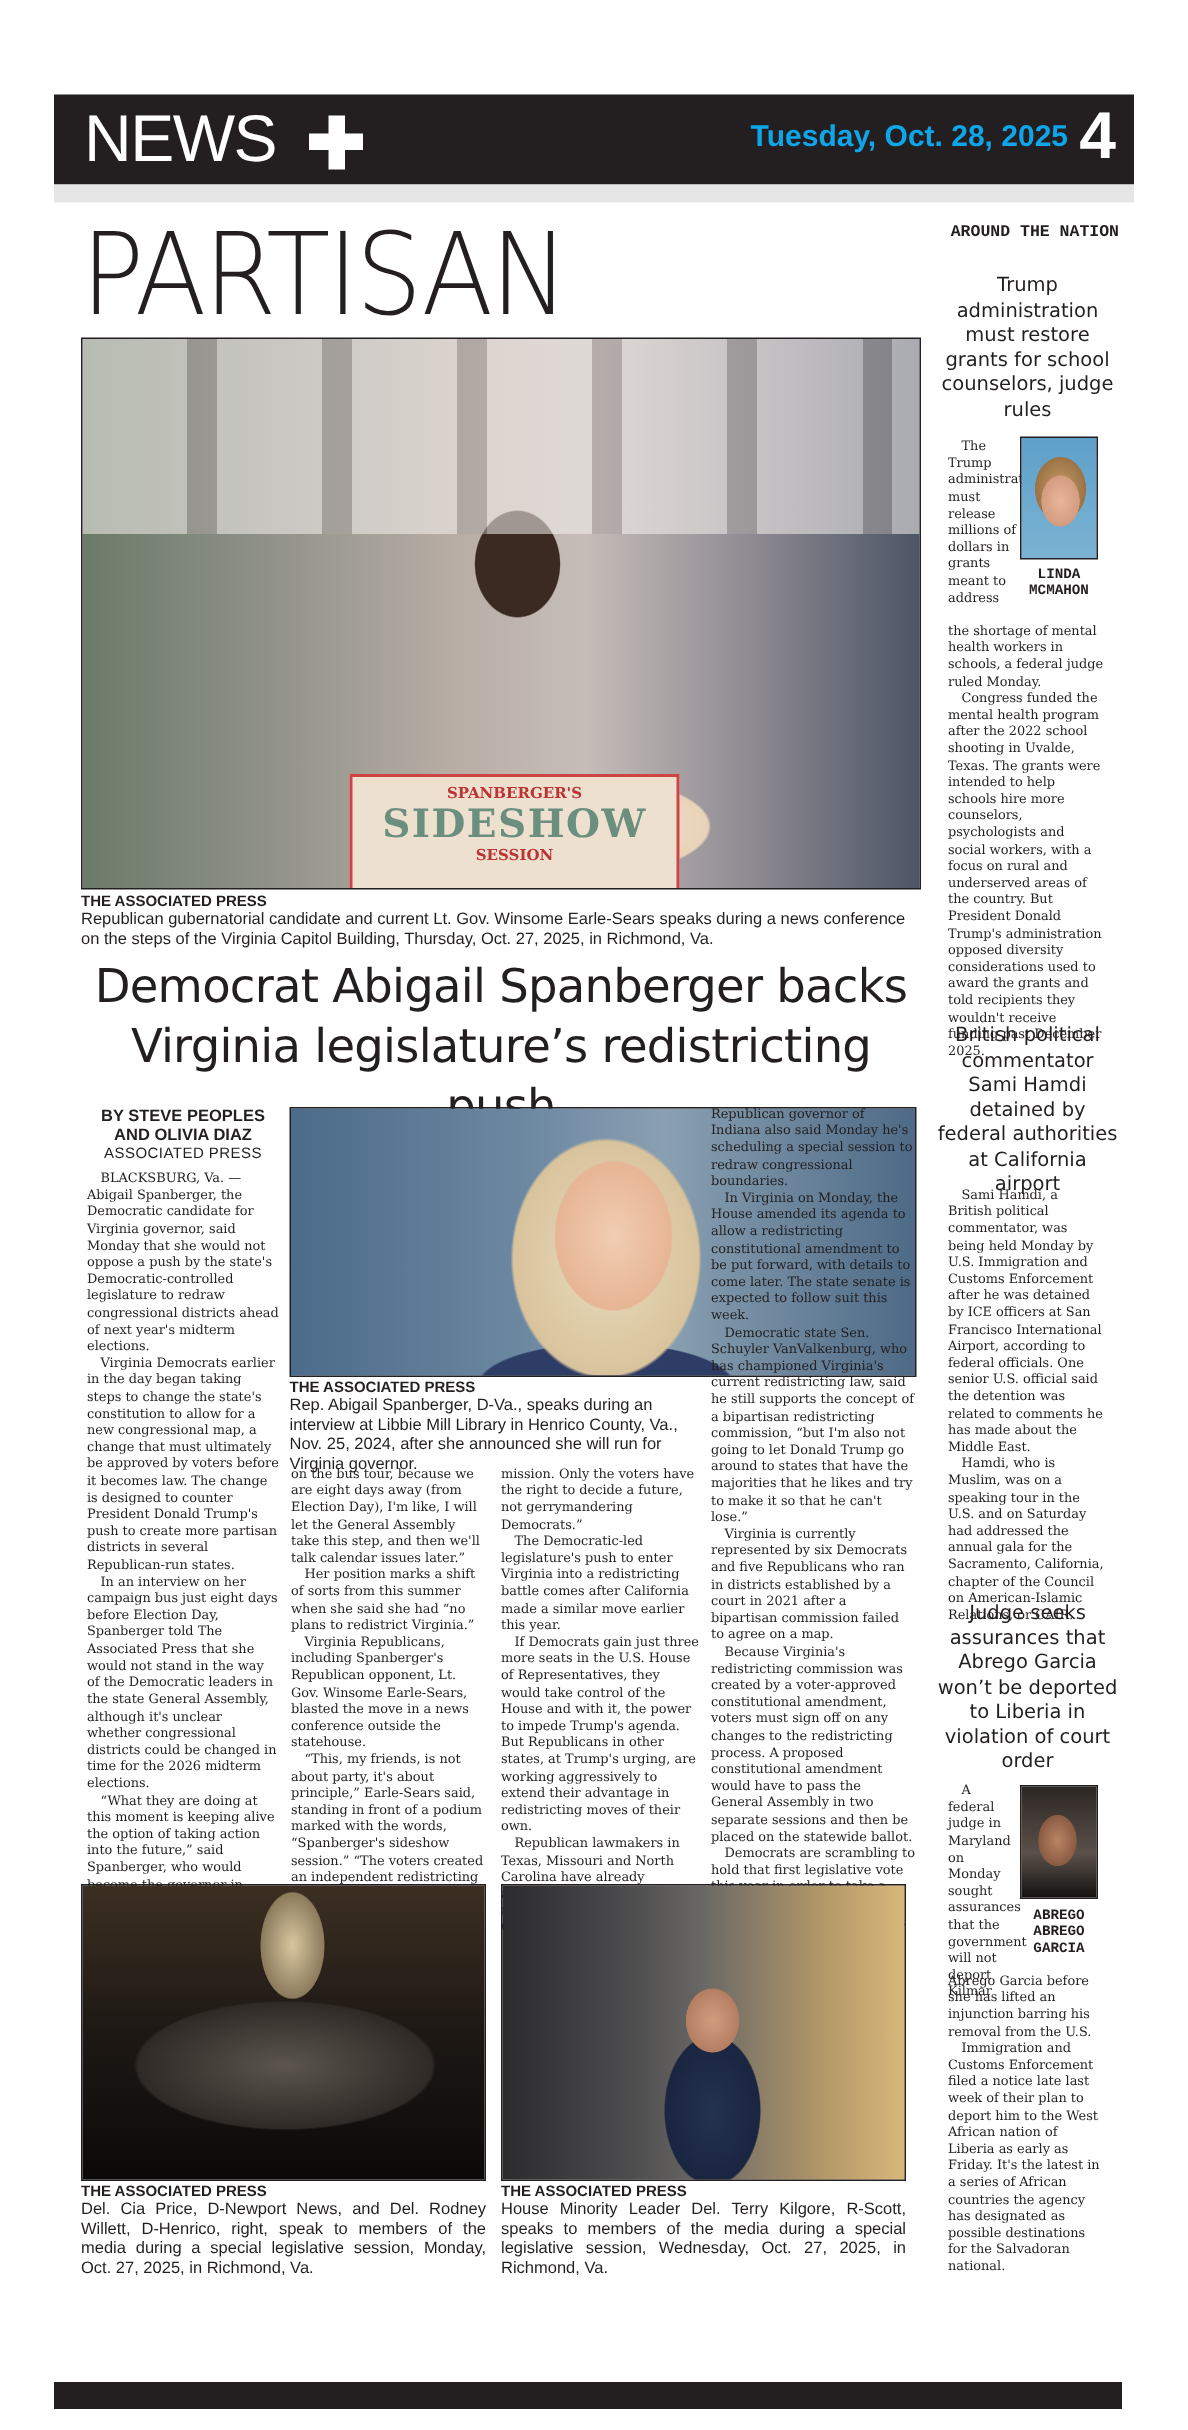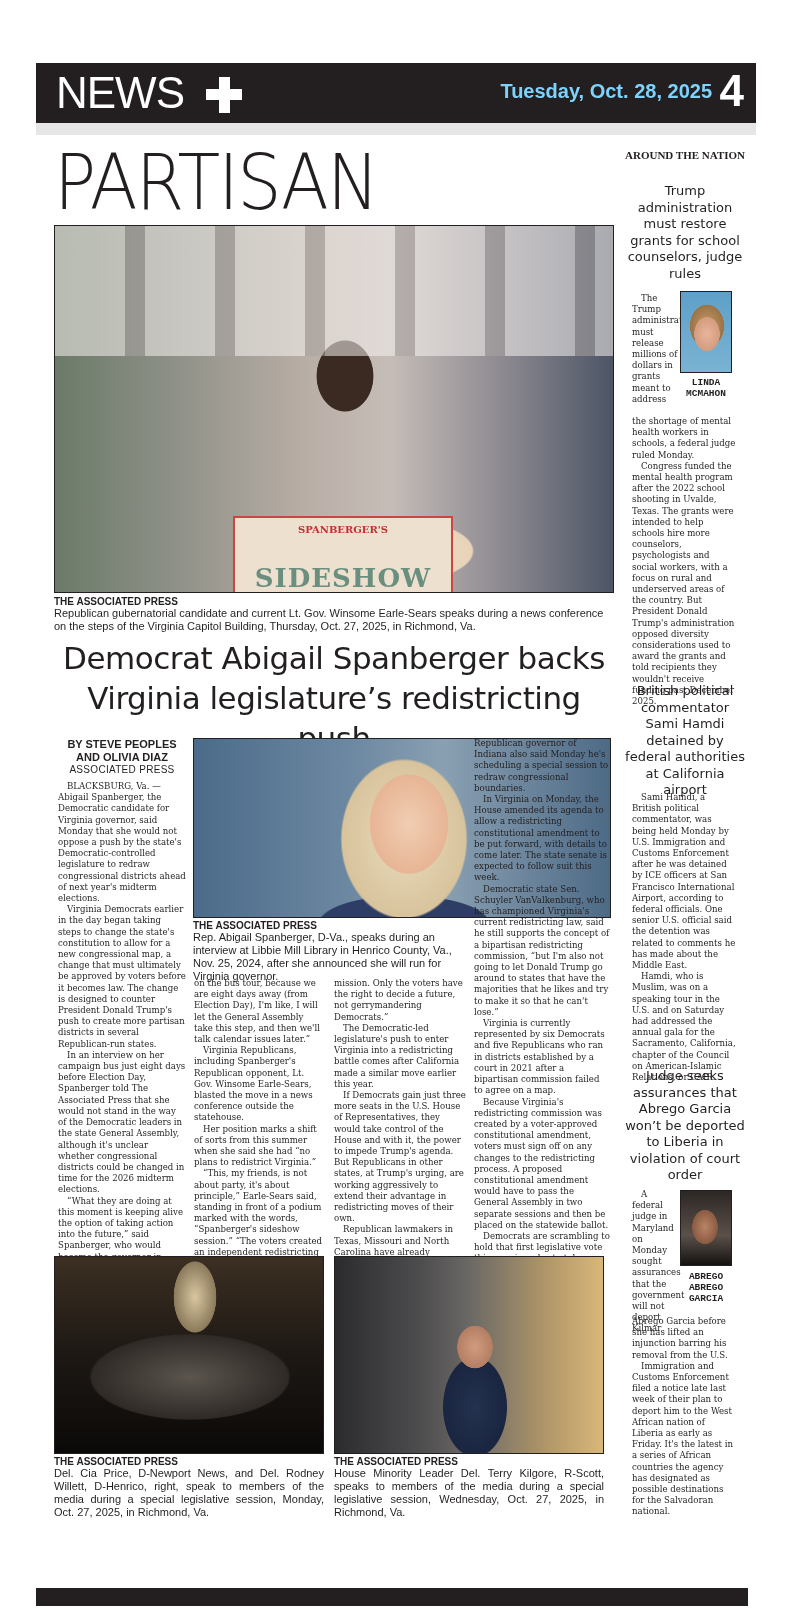--- a/index.html
+++ b/index.html
@@ -5,41 +5,41 @@
   * { box-sizing: border-box; margin: 0; padding: 0; }
   html, body { width: 792px; height: 1620px; background: #ffffff; overflow: hidden; }
   body { position: relative; font-family: "DejaVu Serif", serif; color: #231f20; }
 
   .masthead { position: absolute; left: 36px; top: 63px; width: 720px; height: 60px; background: #231f20; }
   .masthead-strip { position: absolute; left: 36px; top: 123px; width: 720px; height: 12px; background: #e6e6e6; }
   .brand { position: absolute; left: 20px; top: 6px; color: #fff; font-family: "Liberation Sans", sans-serif; font-size: 44px; font-weight: 400; letter-spacing: -1px; line-height: 48px; text-align: center; }
   .brand-plus { position: absolute; left: 170px; top: 14px; width: 36px; height: 36px; }
   .brand-plus::before { content: ""; position: absolute; left: 13px; top: 0; width: 11px; height: 36px; background: #fff; }
   .brand-plus::after { content: ""; position: absolute; left: 0; top: 12px; width: 36px; height: 11px; background: #fff; }
-  .date { position: absolute; right: 44px; top: 16px; color: #7dd3fc; font-family: "Liberation Sans", sans-serif; font-weight: 700; font-size: 20px; line-height: 24px; }
+  .date { position: absolute; right: 44px; top: 16px; color: #0ea5e9; font-family: "Liberation Sans", sans-serif; font-weight: 700; font-size: 20px; line-height: 24px; }
   .pagenum { position: absolute; right: 12px; top: 4px; color: #fff; font-family: "Liberation Sans", sans-serif; font-weight: 700; font-size: 44px; line-height: 48px; }
 
   .section-title { position: absolute; left: 54px; top: 143px; width: 560px; font-family: "DejaVu Sans", sans-serif; font-weight: 200; font-size: 76px; line-height: 80px; letter-spacing: -2px; color: #231f20; transform: scaleX(0.92); transform-origin: left; }
 
   .photo { position: absolute; border: 1px solid #231f20; overflow: hidden; }
   .credit { position: absolute; font-family: "Liberation Sans", sans-serif; font-weight: 700; font-size: 10px; text-align: left; line-height: 12px; }
   .caption { position: absolute; font-family: "Liberation Sans", sans-serif; font-size: 11px; line-height: 13px; color: #231f20; }
 
   .main-photo { left: 54px; top: 225px; width: 560px; height: 368px;
     background:
       radial-gradient(ellipse 120px 150px at 310px 430px, #e13a3a 0%, #c91c27 60%, transparent 62%),
       radial-gradient(ellipse 40px 50px at 290px 150px, #3a2a22 0%, #3a2a22 70%, transparent 72%),
       radial-gradient(ellipse 110px 45px at 340px 325px, #f4e6d4 0%, #e8d3b8 70%, transparent 72%),
       linear-gradient(90deg, #6b7a68 0%, #8c8f86 20%, #b9aea6 45%, #c6bdb8 60%, #8e8a92 80%, #4c5566 100%);
   }
   .main-photo .signs { position: absolute; left: 0; top: 0; width: 100%; height: 130px;
     background: repeating-linear-gradient(90deg, #f5f1ee 0 70px, #a9a3a1 70px 90px); opacity: 0.55; }
   .podium-sign { position: absolute; left: 178px; top: 290px; width: 220px; height: 78px; background: #ede0cf; border: 2px solid #c44; color: #b33; font-family: "DejaVu Serif", serif; font-weight: 700; text-align: center; }
   .podium-sign .l1 { font-size: 10px; margin-top: 6px; }
-  .podium-sign .l2 { font-size: 26px; letter-spacing: 1px; color: #6b8f7f; margin-top: 28px; }
+  .podium-sign .l2 { font-size: 26px; letter-spacing: 1px; color: #6b8f7f; }
   .podium-sign .l3 { font-size: 10px; }
 
   .headline { position: absolute; left: 54px; top: 638px; width: 560px; text-align: center; font-family: "DejaVu Sans", sans-serif; font-weight: 400; font-size: 31px; line-height: 40px; letter-spacing: -0.5px; color: #231f20; }
 
   .byline { position: absolute; left: 58px; top: 738px; width: 128px; text-align: center; font-family: "Liberation Sans", sans-serif; }
   .byline .names { font-weight: 700; font-size: 11px; line-height: 13px; }
   .byline .org { font-size: 10px; line-height: 12px; letter-spacing: 0.3px; }
 
   .col { position: absolute; font-family: "DejaVu Serif", serif; font-size: 8.6px; line-height: 11.2px; color: #231f20; text-align: left; }
   .col p { text-indent: 9px; }
@@ -55,21 +55,21 @@
     background:
       radial-gradient(ellipse 30px 50px at 140px 40px, #d9c6a0 0%, #8b7b5c 70%, transparent 72%),
       radial-gradient(ellipse 140px 60px at 135px 120px, #5b554e 0%, #2f2a26 70%, transparent 72%),
       linear-gradient(180deg, #3c2f22 0%, #1d1814 50%, #0b0908 100%); }
   .bottom-photo2 { left: 334px; top: 1256px; width: 270px; height: 198px;
     background:
       radial-gradient(ellipse 25px 30px at 140px 90px, #d19c7e 0%, #b47e63 70%, transparent 72%),
       radial-gradient(ellipse 45px 70px at 140px 150px, #23324f 0%, #1a2540 70%, transparent 72%),
       linear-gradient(90deg, #2b2b2e 0%, #4b4a4c 30%, #6a6865 50%, #b39869 80%, #d9b77a 100%); }
 
-  .sidebar-kicker { position: absolute; left: 624px; top: 149px; width: 122px; text-align: center; font-family: Liberation Serif, serif; font-weight: 700; font-size: 11px; line-height: 13px; }
+  .sidebar-kicker { position: absolute; left: 624px; top: 149px; width: 122px; text-align: right; font-family: Liberation Mono, monospace; font-weight: 700; font-size: 11px; line-height: 13px; }
   .side-head { position: absolute; width: 122px; text-align: center; font-family: "DejaVu Sans", sans-serif; font-size: 13px; line-height: 16.5px; color: #231f20; }
   .mug { position: absolute; border: 1px solid #231f20; }
   .mug-label { position: absolute; text-align: center; font-family: Liberation Mono, monospace; font-weight: 700; font-size: 9.5px; line-height: 11px; }
   .mcmahon { left: 680px; top: 291px; width: 52px; height: 82px;
     background: radial-gradient(ellipse 18px 24px at 26px 42px, #e8b59a 0%, #d49c7f 70%, transparent 72%),
                 radial-gradient(ellipse 24px 30px at 26px 34px, #c89a66 0%, #9a7346 70%, transparent 72%),
                 linear-gradient(180deg, #5ea0c9 0%, #7ab3d3 100%); }
   .garcia { left: 680px; top: 1190px; width: 52px; height: 76px;
     background: radial-gradient(ellipse 18px 24px at 24px 36px, #b98466 0%, #8a5b42 70%, transparent 72%),
                 linear-gradient(180deg, #2c2724 0%, #5b504a 60%, #141210 100%); }
@@ -113,22 +113,22 @@
   <p>In an interview on her campaign bus just eight days before Election Day, Spanberger told The Associated Press that she would not stand in the way of the Democratic leaders in the state General Assembly, although it's unclear whether congressional districts could be changed in time for the 2026 midterm elections.</p>
   <p>“What they are doing at this moment is keeping alive the option of taking action into the future,” said Spanberger, who would become the governor in January if she wins next week. “While I like to plan for everything, on this one, because I'm</p>
 </div>
 
 <div class="photo spanberger-photo"></div>
 <div class="credit" style="left:193px; top:920px; width:270px;">THE ASSOCIATED PRESS</div>
 <div class="caption" style="left:193px; top:931px; width:270px;">Rep. Abigail Spanberger, D-Va., speaks during an interview at Libbie Mill Library in Henrico County, Va., Nov. 25, 2024, after she announced she will run for Virginia governor.</div>
 
 <div class="col" style="left:194px; top:978px; width:130px;">
   <p style="text-indent:0">on the bus tour, because we are eight days away (from Election Day), I'm like, I will let the General Assembly take this step, and then we'll talk calendar issues later.”</p>
+  <p>Her position marks a shift of sorts from this summer when she said she had “no plans to redistrict Virginia.”</p>
   <p>Virginia Republicans, including Spanberger's Republican opponent, Lt. Gov. Winsome Earle-Sears, blasted the move in a news conference outside the statehouse.</p>
-  <p>Her position marks a shift of sorts from this summer when she said she had “no plans to redistrict Virginia.”</p>
   <p>“This, my friends, is not about party, it's about principle,” Earle-Sears said, standing in front of a podium marked with the words, “Spanberger's sideshow session.” “The voters created an independent redistricting com-</p>
 </div>
 
 <div class="col" style="left:334px; top:978px; width:132px;">
   <p style="text-indent:0">mission. Only the voters have the right to decide a future, not gerrymandering Democrats.”</p>
   <p>The Democratic-led legislature's push to enter Virginia into a redistricting battle comes after California made a similar move earlier this year.</p>
   <p>If Democrats gain just three more seats in the U.S. House of Representatives, they would take control of the House and with it, the power to impede Trump's agenda. But Republicans in other states, at Trump's urging, are working aggressively to extend their advantage in redistricting moves of their own.</p>
   <p>Republican lawmakers in Texas, Missouri and North Carolina have already approved new congressional maps aimed at winning more GOP seats. The</p>
 </div>
 

